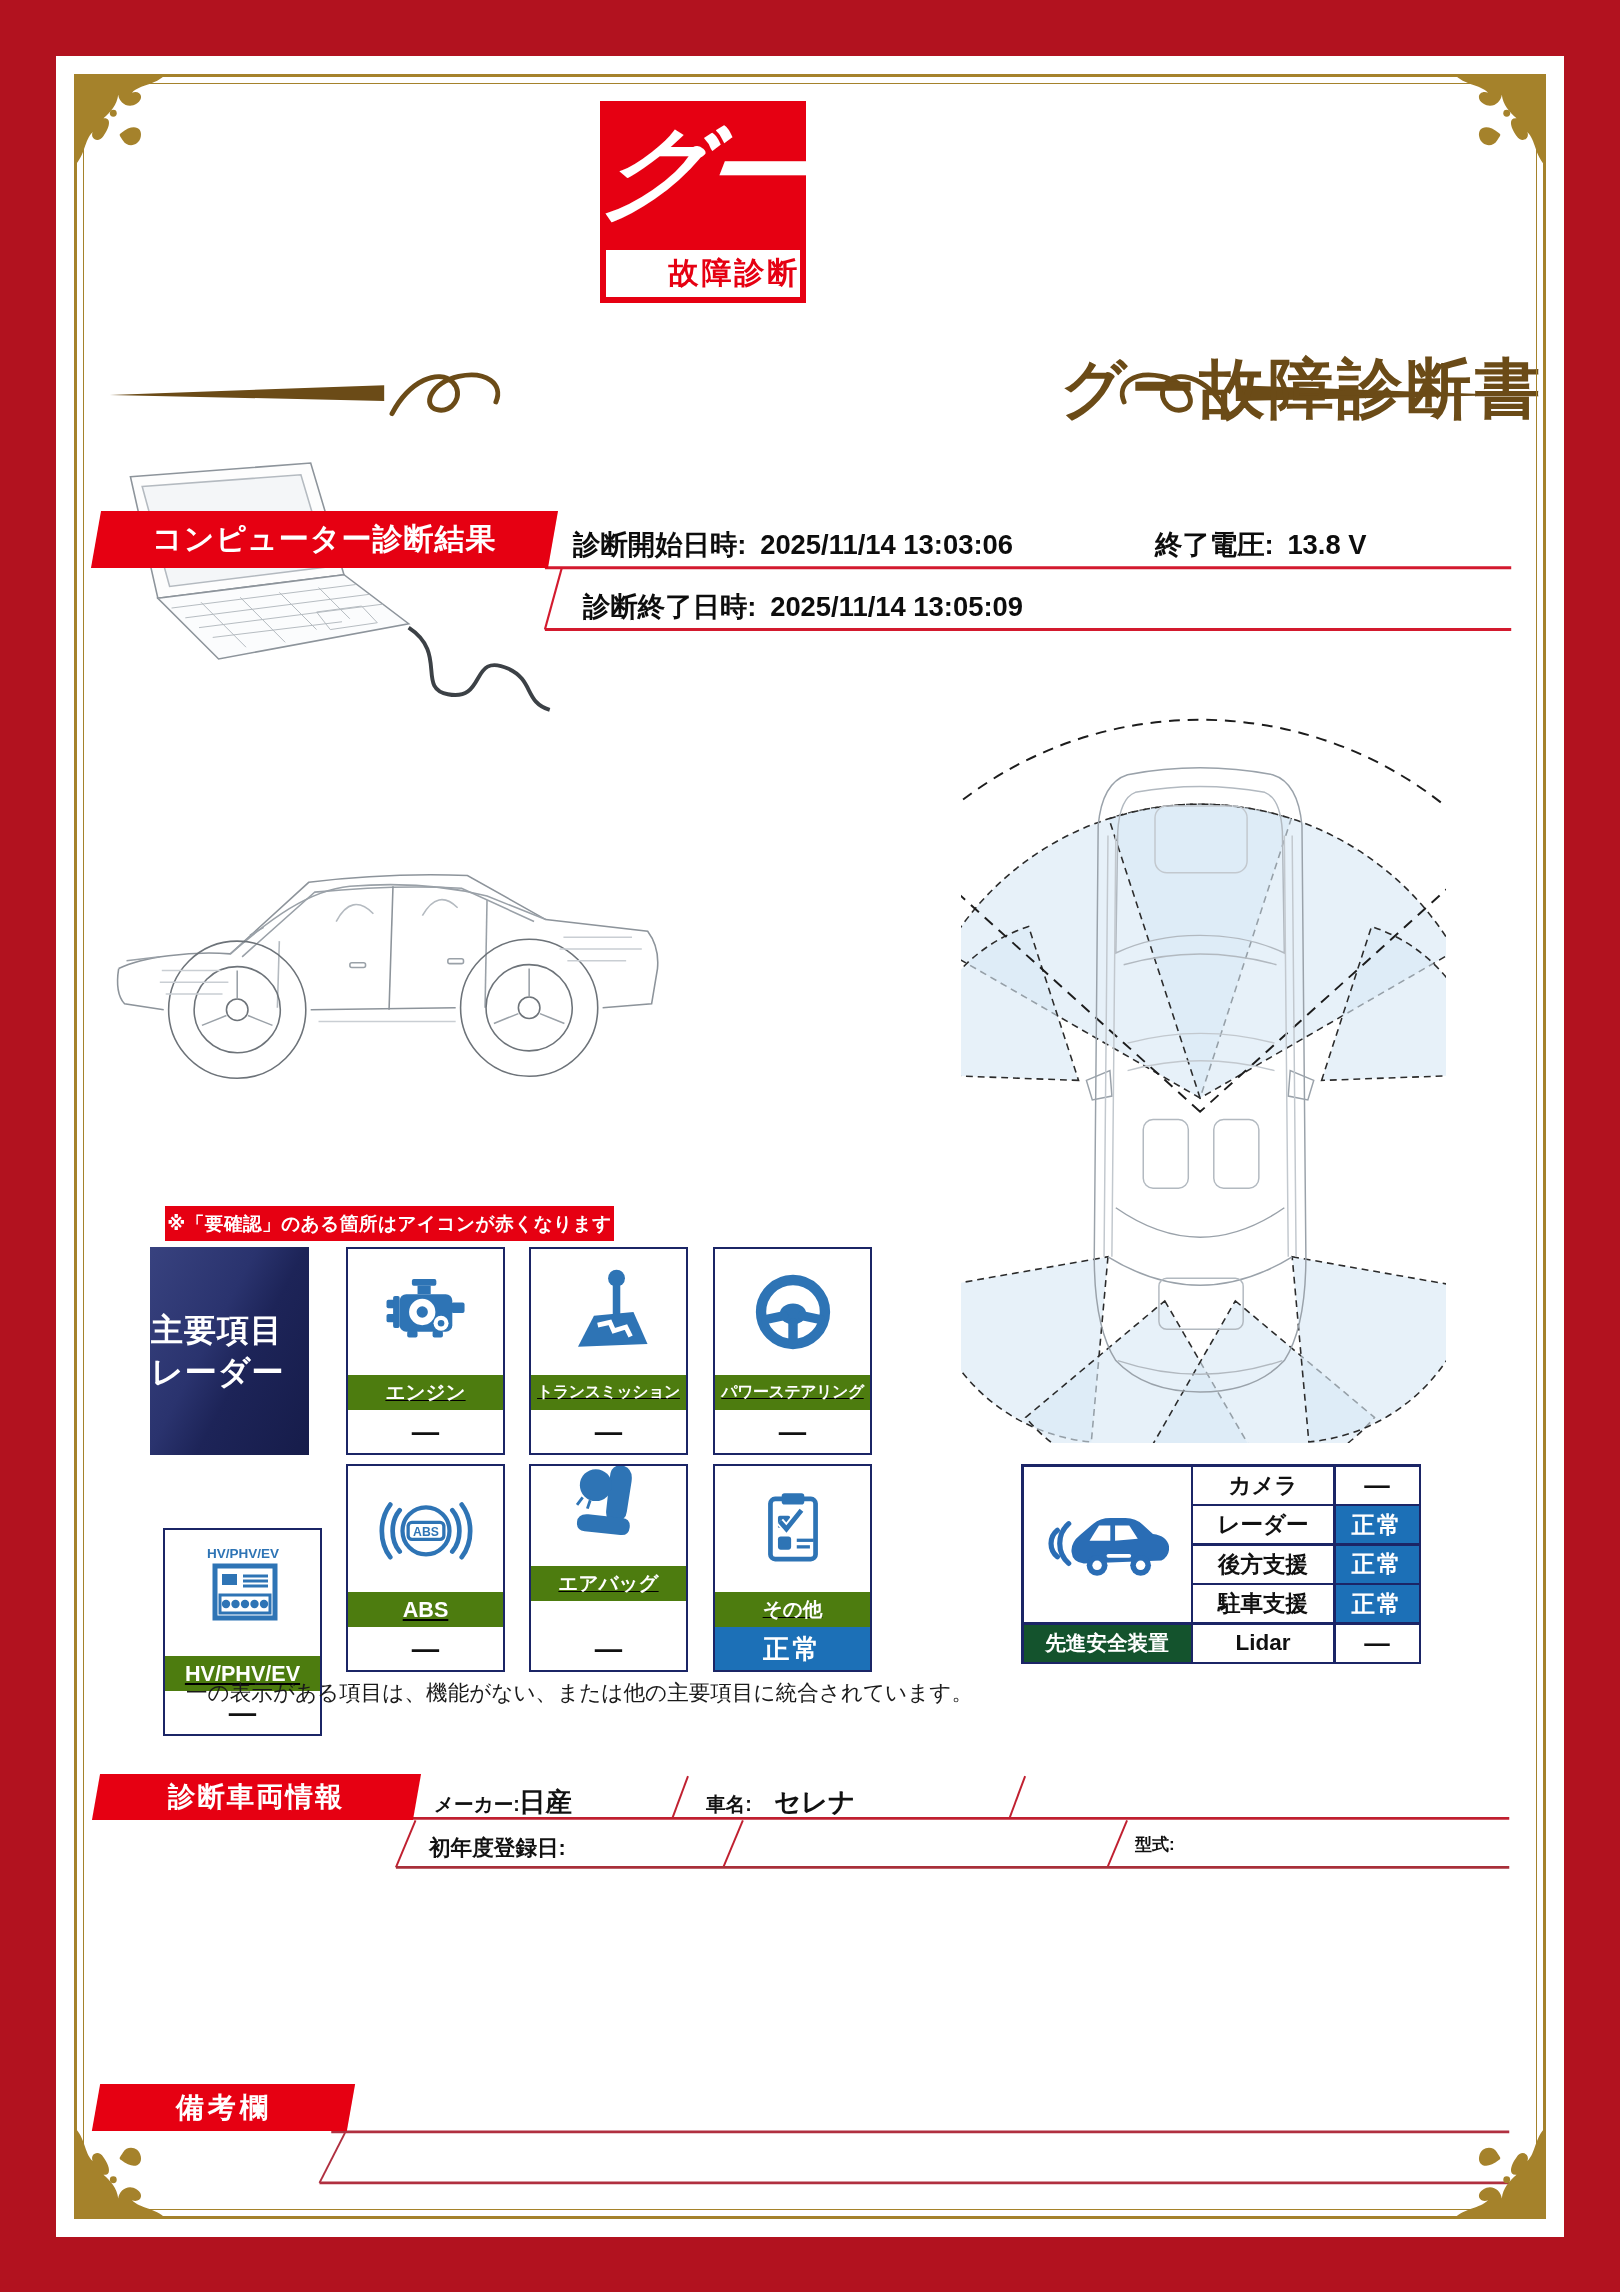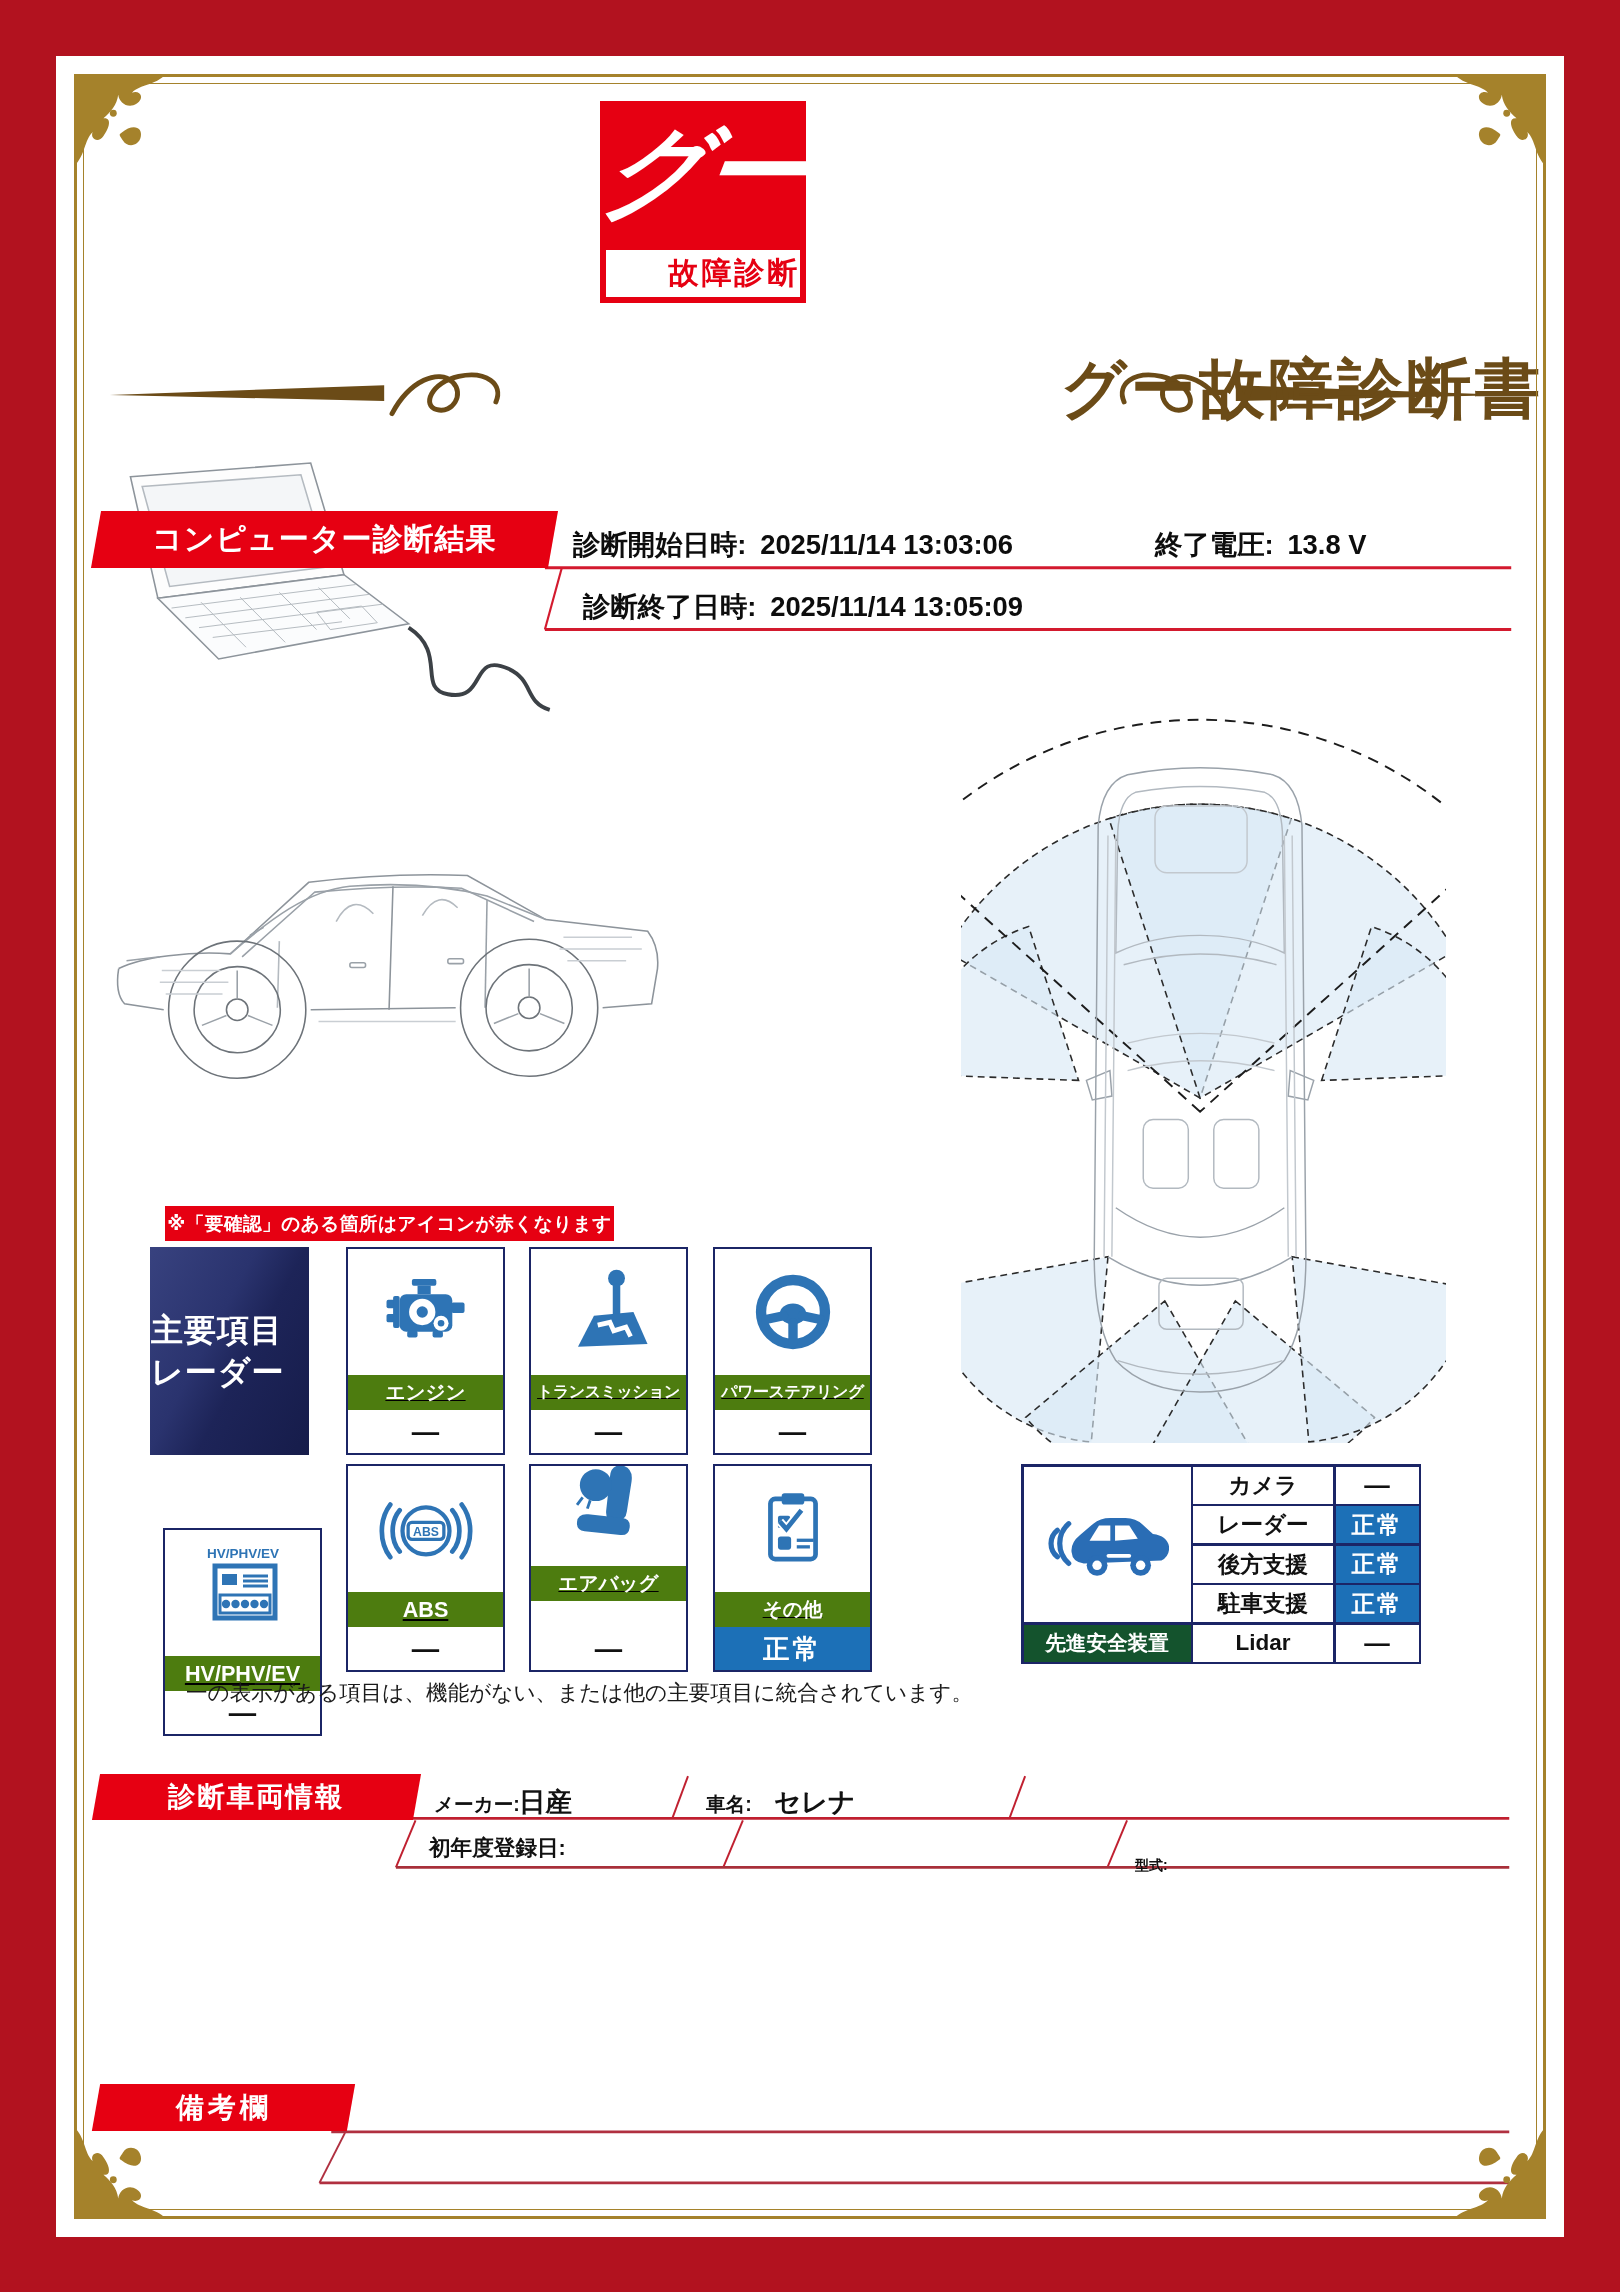--- a/index.html
+++ b/index.html
@@ -439,21 +439,21 @@
 
   <div class="abs banner vehicle-banner">
     <span>診断車両情報</span>
   </div>
   <div class="abs vi-lbl" style="left:434px;top:1791px;font-size:19.6px;">メーカー:</div>
   <div class="abs vi-lbl" style="left:519px;top:1784px;font-size:26.5px;">日産</div>
   <div class="abs vi-lbl" style="left:706px;top:1791px;font-size:19.6px;">車名:</div>
   <div class="abs vi-lbl" style="left:774px;top:1784px;font-size:26.5px;">セレナ</div>
   <div class="abs vi-lbl" style="left:429px;top:1833px;font-size:21.6px;">初年度登録日:</div>
   <div class="abs vi-lbl" style="left:588px;top:1833px;font-size:21.6px;"></div>
-  <div class="abs vi-lbl" style="left:1135px;top:1833px;font-size:14px;margin-top:24px;">型式:</div>
+  <div class="abs vi-lbl" style="left:1135px;top:1833px;font-size:17px;">型式:</div>
   <div class="abs vi-lbl" style="left:1206px;top:1833px;font-size:21.6px;"></div>
 
   <div class="abs banner remarks-banner">
     <span>備考欄</span>
   </div>
 
   <div class="abs red-frame"></div>
   <div class="abs gold-frame"></div>
   <div class="abs gold-frame-inner"></div>
 

